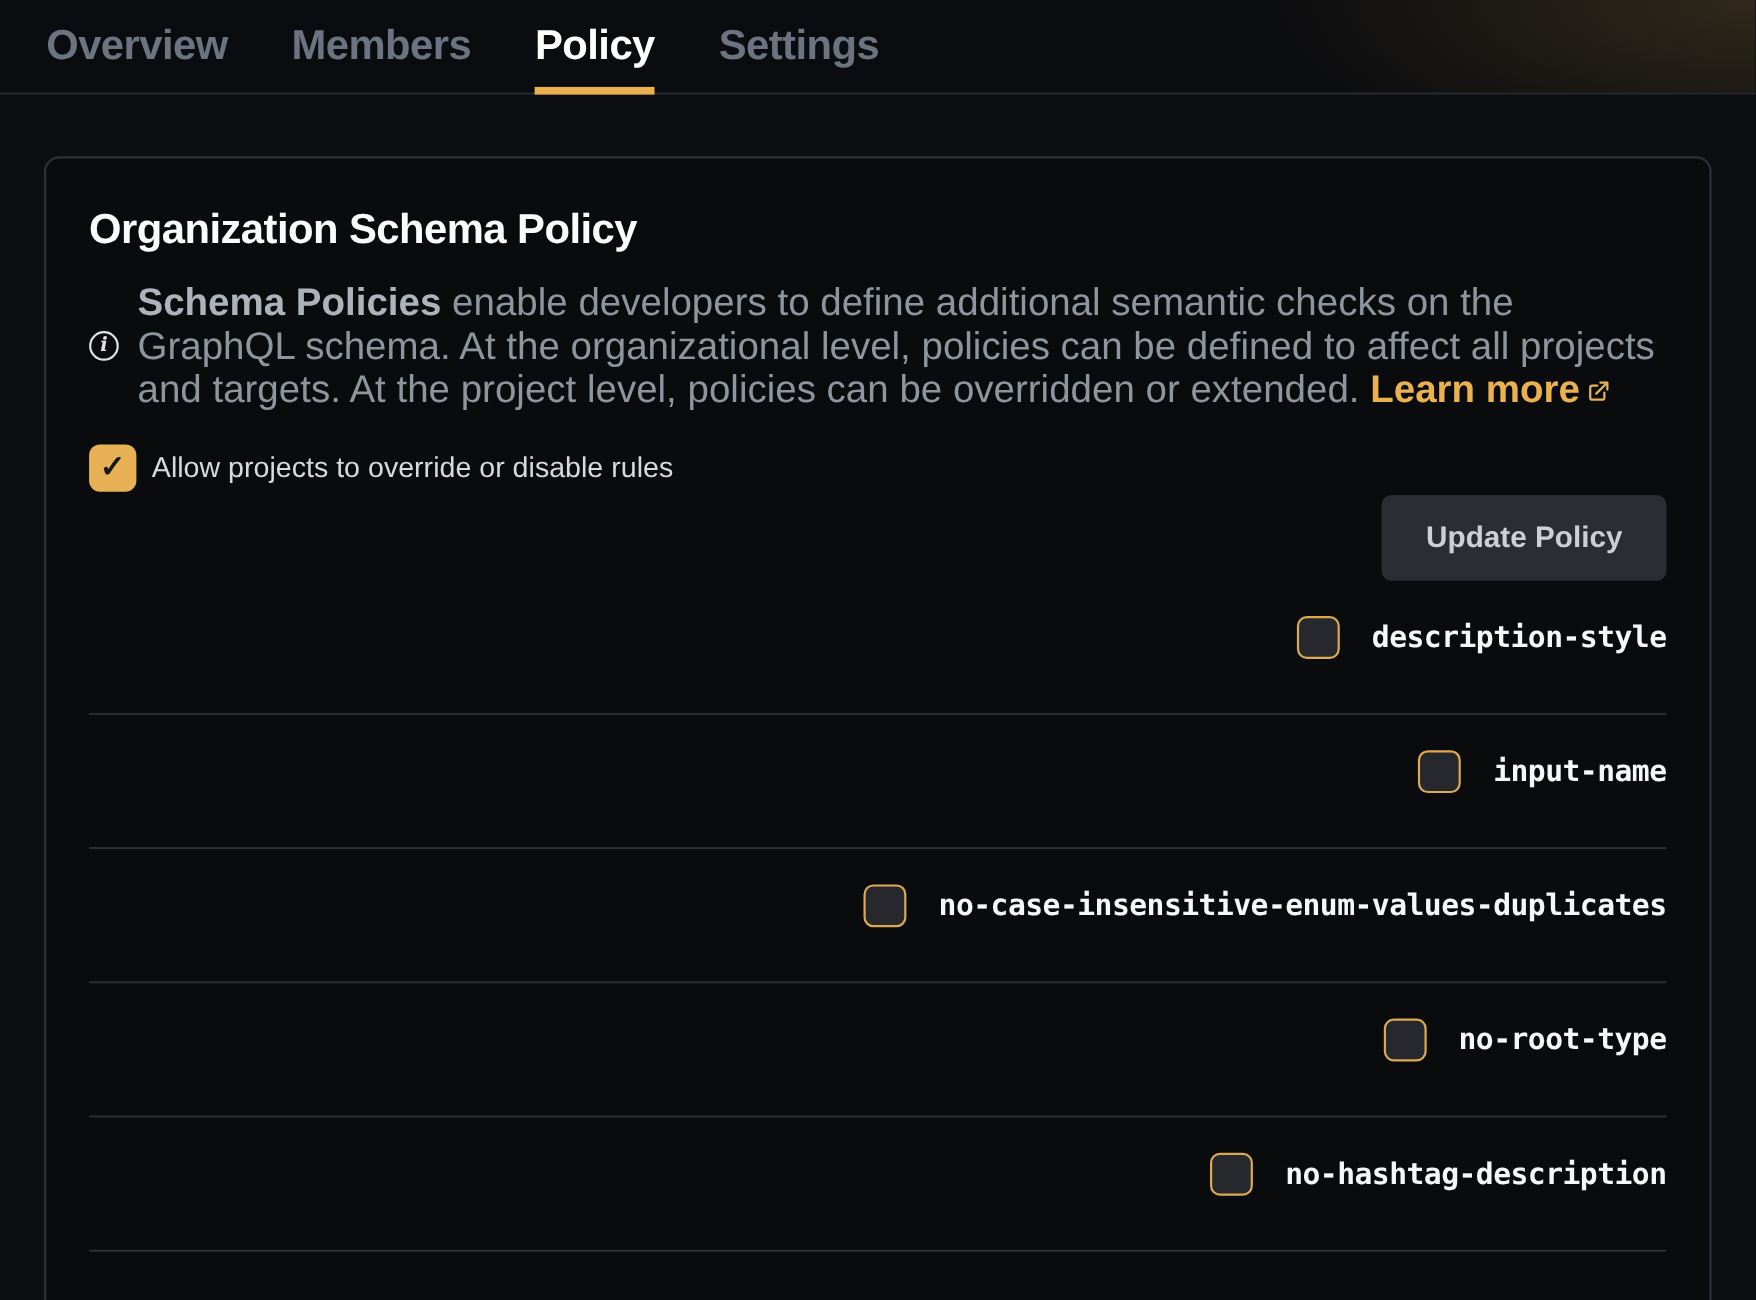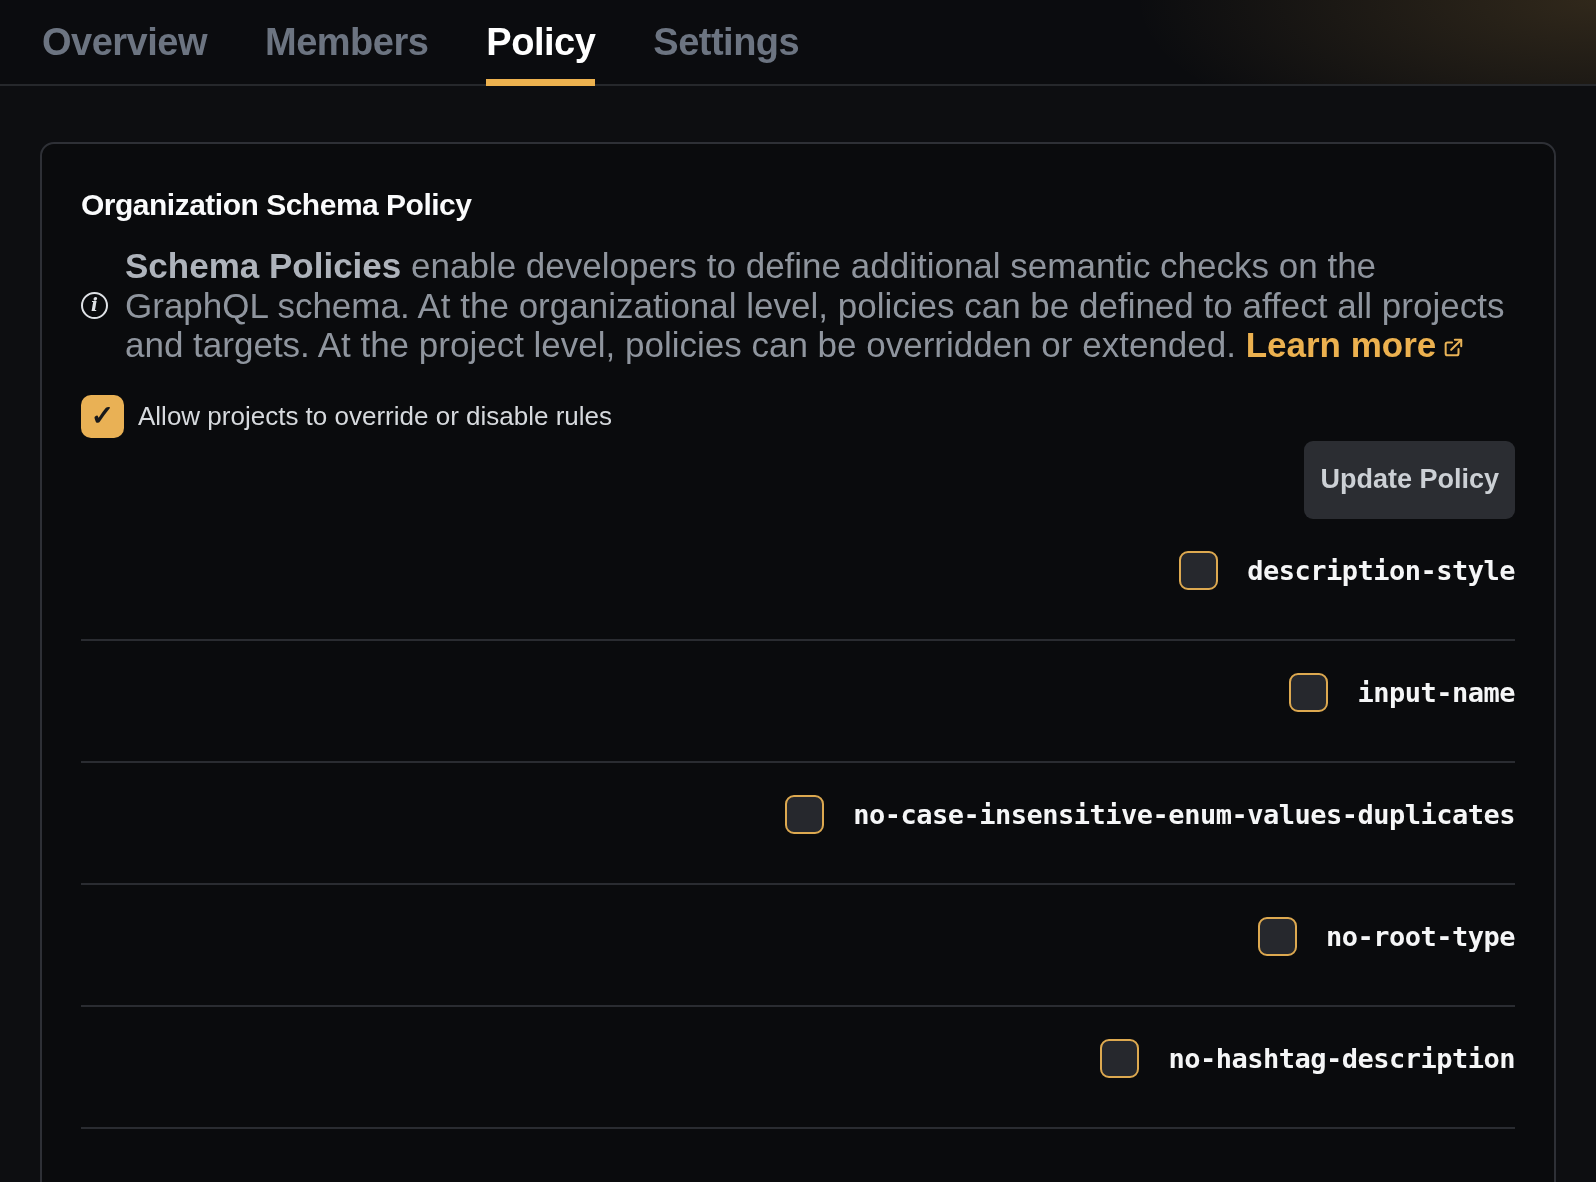--- a/index.html
+++ b/index.html
@@ -46,21 +46,21 @@
   
   .content { padding: 56px 40px 0; }
   .card {
     border: 2px solid #2e3036;
     border-radius: 14px;
     background: #0a0b0d;
     padding: 44px 39px 0;
     height: 1200px;
   }
   .card-title {
-    font-size: 30px;
+    font-size: 38px;
     font-weight: 700;
     color: #fafbfc;
     letter-spacing: -0.5px;
     margin-bottom: 24px;
   }
 
   
   .desc-row {
     display: flex;
     align-items: center;
@@ -119,21 +119,21 @@
   .allow-label {
     font-size: 26px;
     color: #d6d9dd;
     cursor: pointer;
   }
 
   
   .button-row { display: flex; justify-content: flex-end; margin-top: 3px; }
   .update-btn {
     height: 78px;
-    padding: 0 16px;
+    padding: 0 40px;
     display: flex; align-items: center;
     background: #2b2d32;
     border: none;
     border-radius: 9px;
     color: #ccd0d5;
     font-family: "Liberation Sans", sans-serif;
     font-size: 27px;
     font-weight: 700;
     cursor: pointer;
   }

